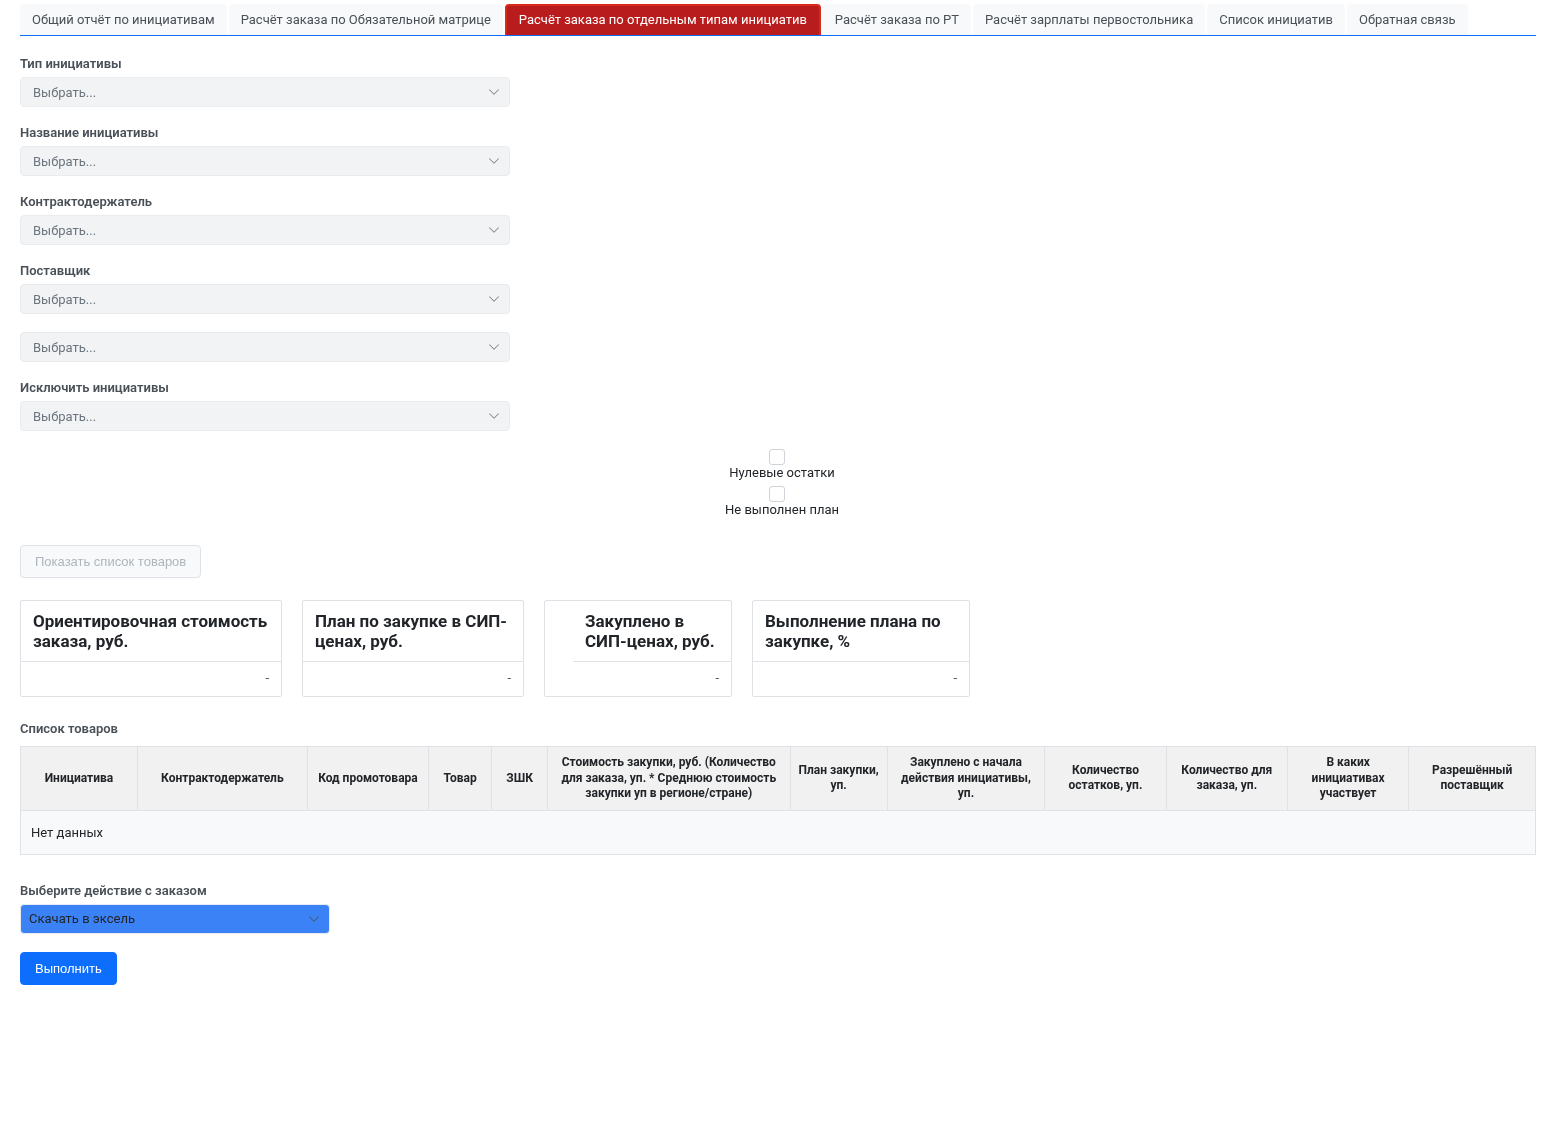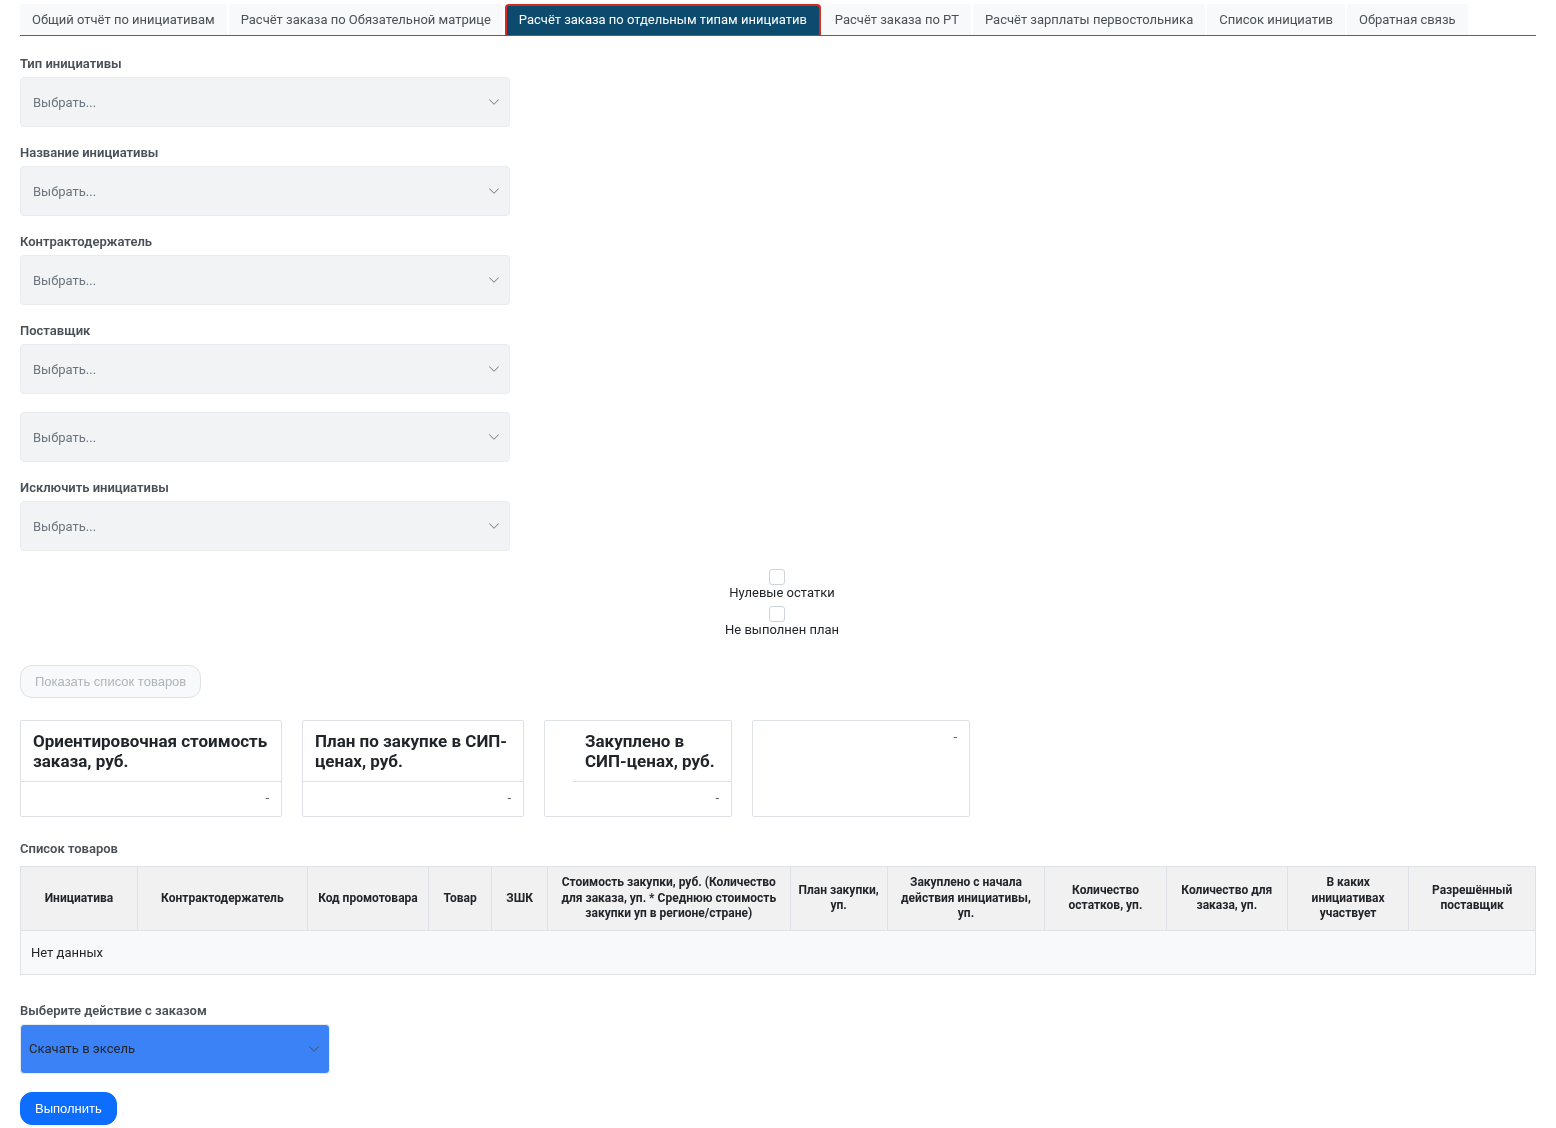--- a/index.html
+++ b/index.html
@@ -19,39 +19,39 @@
     .tab {
       padding: 8px 12px;
       color: #495057;
       cursor: pointer;
       background: #f8f9fa;
       margin-right: 2px;
       font-size: 13px;
       border-radius: 4px 4px 0 0;
     }
     .tab.active {
-      background: #0c4a6e;
+      background: #b91c1c;
       color: #fff;
       border: 2px solid #d9291c;
       border-bottom: none;
       padding: 6px 12px 8px 12px;
     }
     .form-group { margin-bottom: 18px; }
     .form-label {
       display: block;
       color: #495057;
       font-size: 13px;
       font-weight: 600;
       margin-bottom: 6px;
     }
     .select-wrap { width: 490px; position: relative; }
     .select-wrap.narrow { width: 310px; }
     .select-control {
       width: 100%;
-      height: 50px;
+      height: 30px;
       background: #f1f3f5;
       border: 1px solid #e9ecef;
       border-radius: 4px;
       padding: 0 34px 0 12px;
       color: #6c757d;
       font-size: 13px;
       display: flex;
       align-items: center;
       cursor: pointer;
     }
@@ -77,21 +77,21 @@
       border: 1px solid #ced4da;
       border-radius: 3px;
       margin-right: 10px;
       background: #fff;
       cursor: pointer;
     }
     .checkbox-label { color: #212529; font-size: 13px; }
     .btn {
       display: inline-block;
       padding: 8px 14px;
-      border-radius: 12px;
+      border-radius: 4px;
       font-size: 13px;
       border: 1px solid transparent;
       cursor: pointer;
     }
     .btn-secondary-outline {
       background: #f8f9fa;
       border: 1px solid #dee2e6;
       color: #adb5bd;
       margin-bottom: 22px;
     }
@@ -266,20 +266,21 @@
     </div>
     <div class="summary-card" style="width: 222px;">
       <div class="summary-header">План по закупке в СИП-ценах, руб.</div>
       <div class="summary-value">-</div>
     </div>
     <div class="summary-card" style="width: 188px; padding-left: 28px;">
       <div class="summary-header">Закуплено в СИП-ценах, руб.</div>
       <div class="summary-value">-</div>
     </div>
     <div class="summary-card" style="width: 218px;">
+      <div class="summary-header">Выполнение плана по закупке, %</div>
       <div class="summary-value">-</div>
     </div>
   </div>
 
 <div class="section-label">Список товаров</div>
 
 <div class="table-wrap">
   <table class="goods">
     <thead>
         <tr id="goods-header-row">

